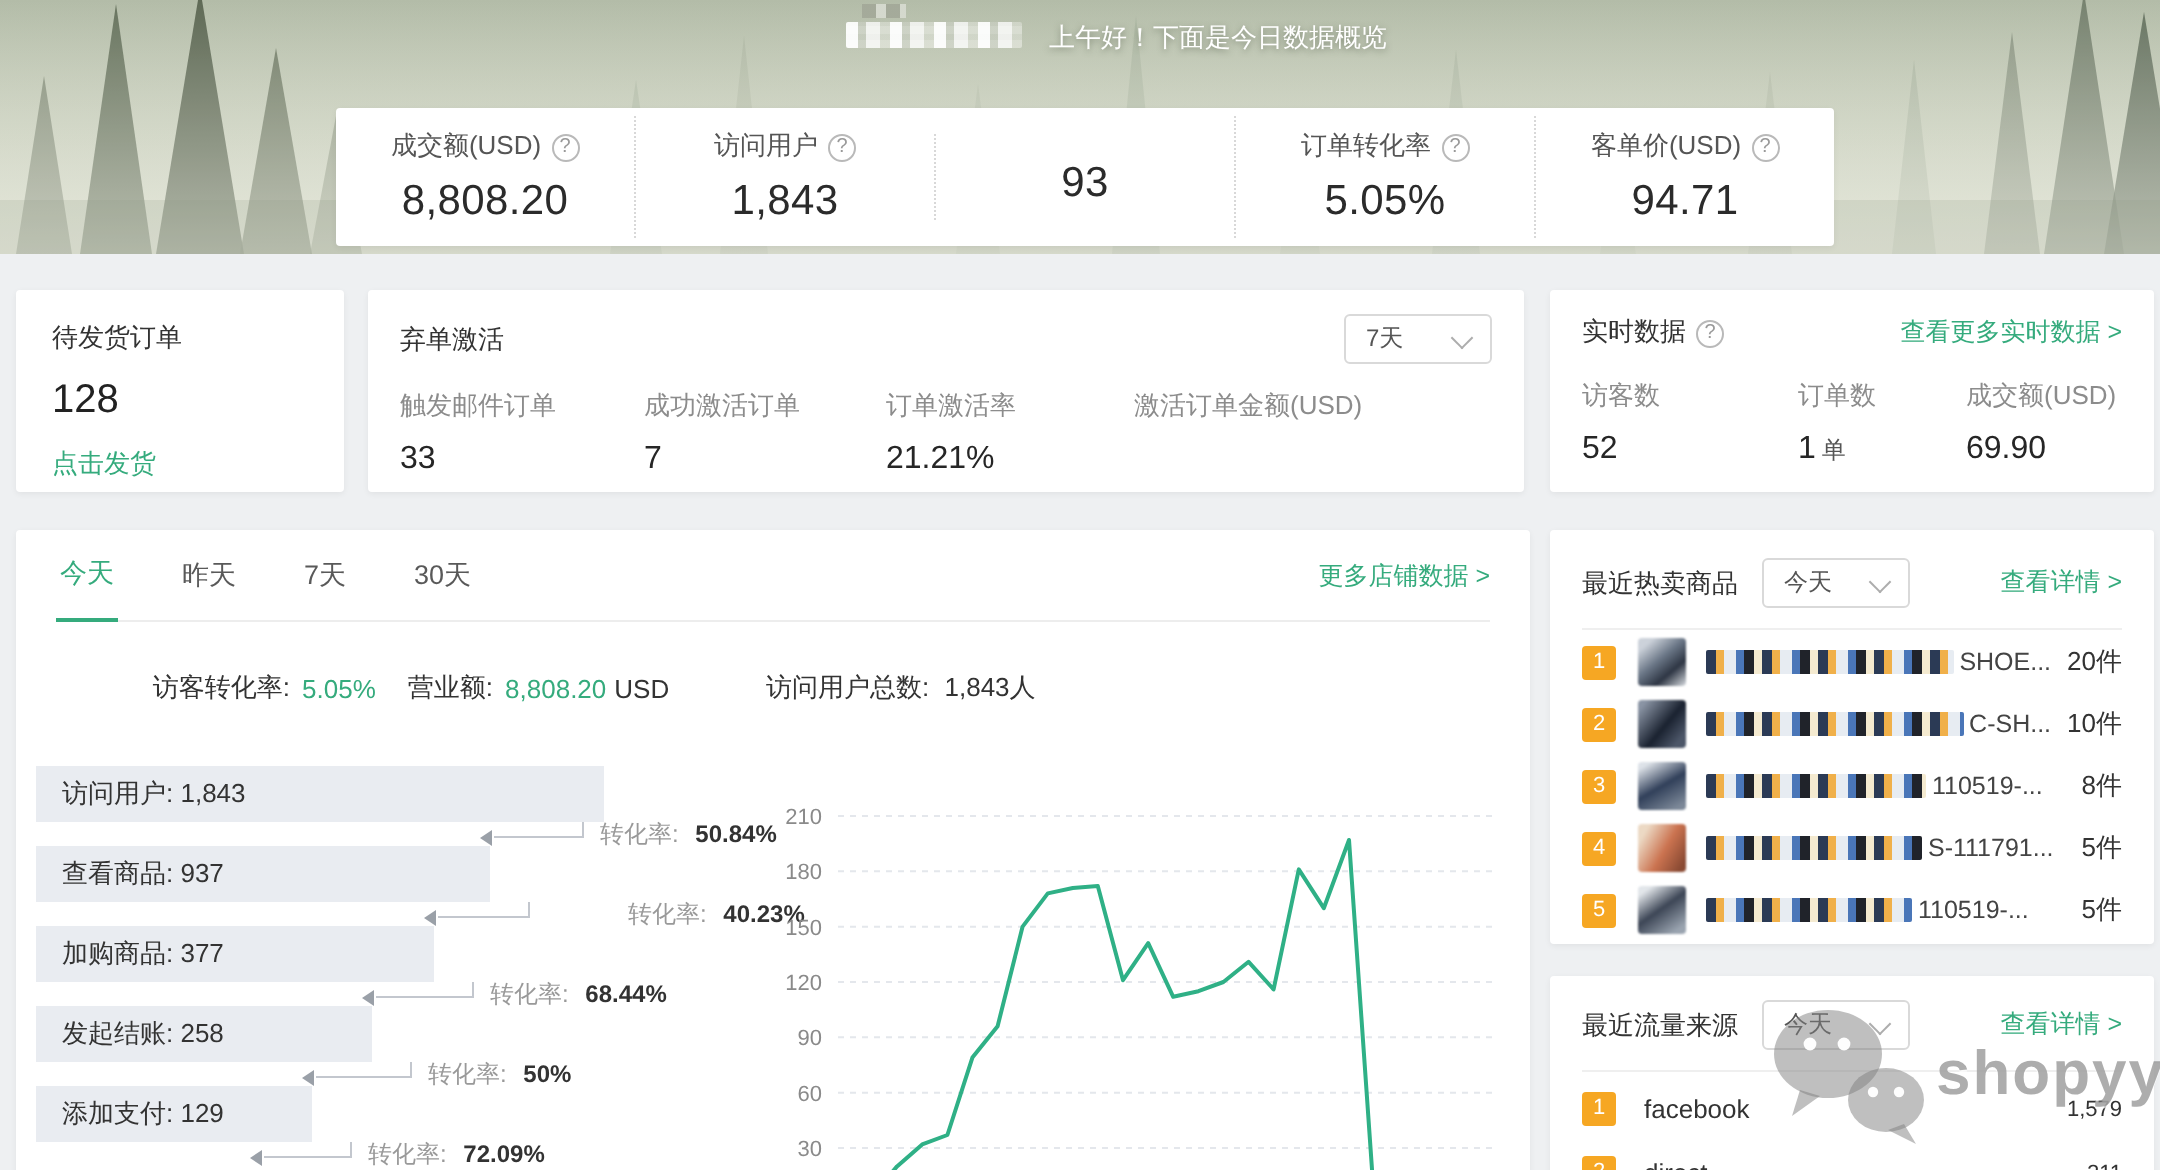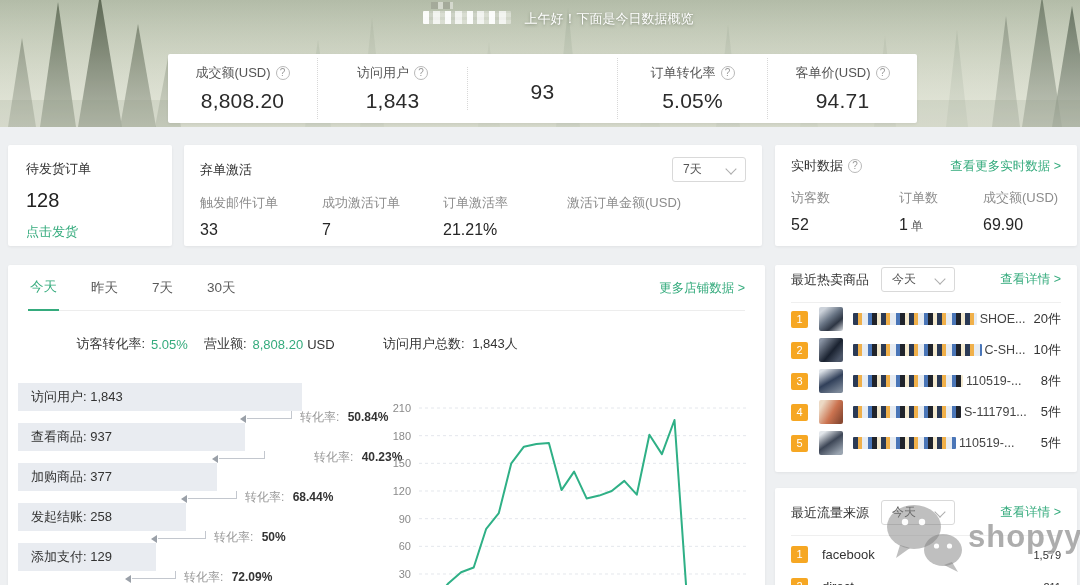--- a/index.html
+++ b/index.html
@@ -74,21 +74,21 @@
     padding-left:13px; font-size:13px; color:#333; white-space:nowrap; }
   .funnel-gap { position:relative; height:12px; }
   .elbow { position:absolute; top:0; height:8px; border-right:1px solid #c3c7ce; border-bottom:1px solid #c3c7ce; }
   .elbow::before { content:""; position:absolute; left:-7px; bottom:-4.5px; width:0; height:0;
     border:4px solid transparent; border-right:6px solid #9aa0a8; border-left:none; }
   .conv { position:absolute; top:-2px; font-size:12px; color:#999; white-space:nowrap; }
   .conv b { color:#333; font-weight:bold; margin-left:5px; }
   
   #visits-chart { position:absolute; left:375px; top:105px; width:372px; height:295px; }
   
-  #hot-card { left:775px; top:265px; width:302px; height:207px; padding:2px 16px; }
+  #hot-card { left:775px; top:265px; width:302px; height:207px; padding:14px 16px; }
   .panel-hd { display:flex; align-items:center; gap:12px; padding-bottom:10px; border-bottom:1px solid #efefef; }
   .panel-hd .select { width:74px; }
   .panel-hd .green-link { margin-left:auto; }
   .panel-title { font-size:13px; color:#333; white-space:nowrap; }
   .hp-row { display:flex; align-items:center; height:30px; margin-top:1px; }
   .hp-row:first-of-type { margin-top:7px; }
   .badge { flex:0 0 17px; width:17px; height:17px; background:#f6a723; color:#fff; font-size:11px;
     line-height:17px; text-align:center; border-radius:2px; }
   .thumb { flex:0 0 24px; width:24px; height:24px; border-radius:2px; margin-left:11px; filter:blur(.6px); }
   .t1 { background:linear-gradient(140deg,#ccd2da 15%,#6a7686 45%,#2e3644 70%,#d9dde2); }

